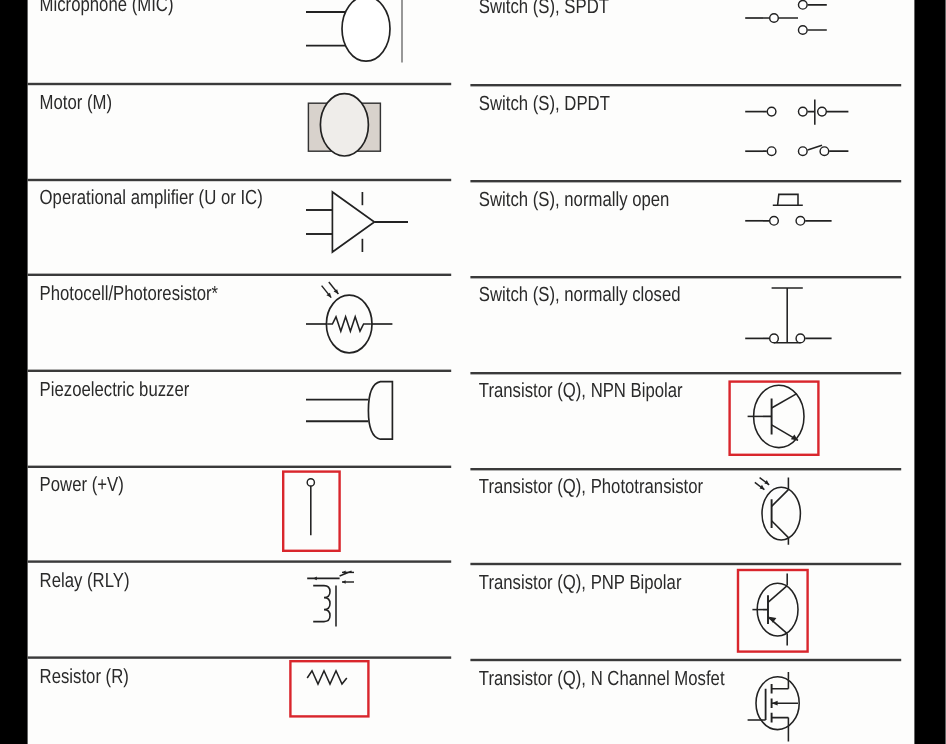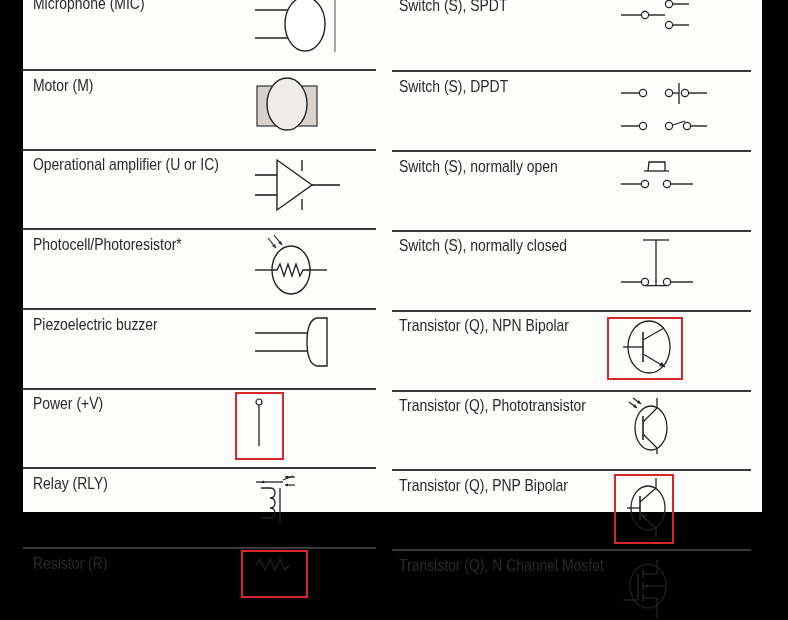--- a/index.html
+++ b/index.html
@@ -3,21 +3,21 @@
   <meta charset="utf-8">
   <style>
     html, body { margin: 0; padding: 0; }
     body {
       width: 788px; height: 620px; overflow: hidden;
       background: #000;
       position: relative;
       font-family: "Liberation Sans", sans-serif;
     }
     .page {
-      position: absolute; left: 23px; top: 0; width: 739px; height: 512px;
+      position: absolute; left: 23px; top: 0; width: 739px; height: 620px;
       background: #fdfdfc;
     }
     .rule {
       position: absolute; height: 2px; background: #3a3a3a;
     }
     .label {
       position: absolute;
       font-family: "Liberation Sans", sans-serif;
       font-size: 17px;
       color: #2a2a2a;

